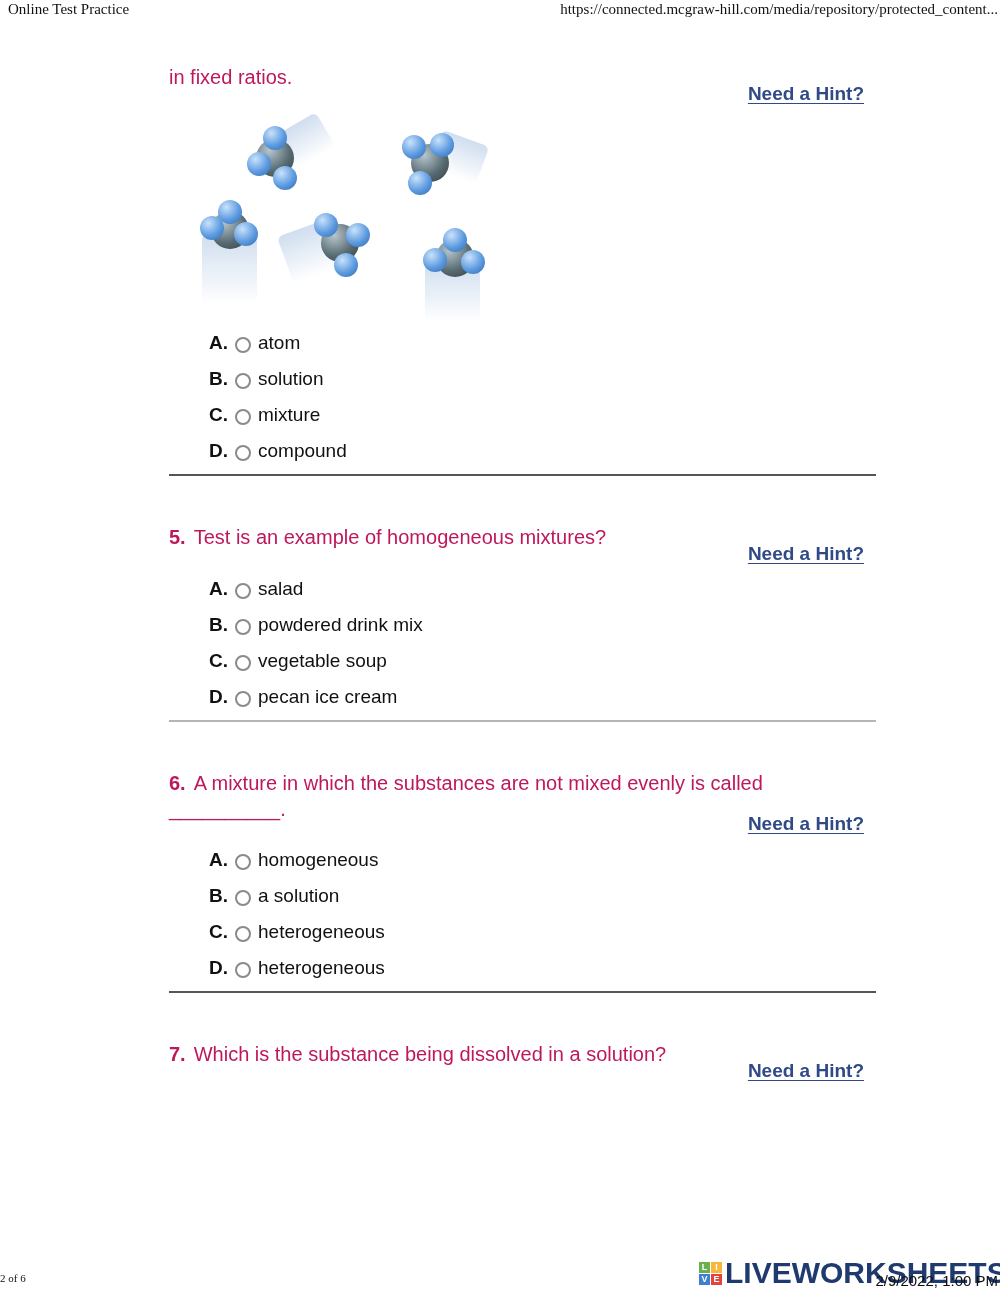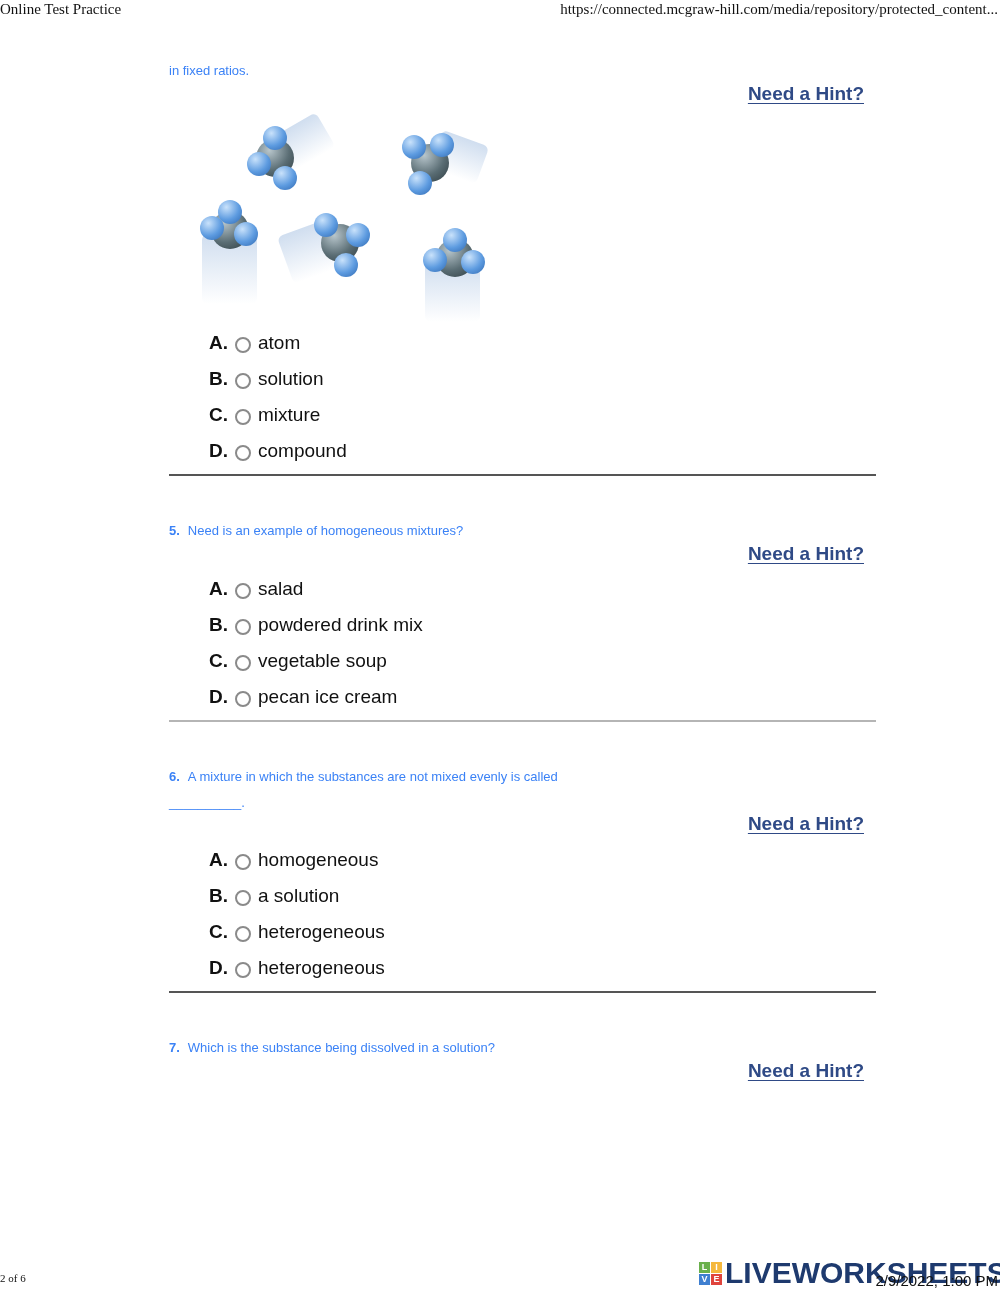--- a/index.html
+++ b/index.html
@@ -1,24 +1,24 @@
 <!DOCTYPE html>
 <html><head>
   <meta charset="utf-8">
   <style>
     * { box-sizing: border-box; margin: 0; padding: 0; }
     html, body { width: 1000px; height: 1291px; background: #ffffff; overflow: hidden; }
     body { position: relative; font-family: "Liberation Sans", sans-serif; color: #111; }
 
-    .print-header-left { position: absolute; left: 0; top: 1px; font-family: "Liberation Serif", serif; font-size: 15px; color: #111; }
+    .print-header-left { position: absolute; left: 8px; top: 1px; font-family: "Liberation Serif", serif; font-size: 15px; color: #111; }
     .print-header-right { position: absolute; right: 2px; top: 1px; font-family: "Liberation Serif", serif; font-size: 15px; color: #111; }
 
     .content { position: absolute; left: 169px; top: 0; width: 707px; }
 
-    .text-line { position: absolute; font-size: 13px; line-height: 22px; color: #3b82f6; white-space: nowrap; }
+    .text-line { position: absolute; font-size: 20px; line-height: 22px; color: #be185d; white-space: nowrap; margin-top: 6px; }
     .hint { position: absolute; right: 12px; font-size: 19px; font-weight: bold; color: #2f4a86; text-decoration: underline; text-underline-offset: 3px; cursor: pointer; white-space: nowrap; }
 
     .qnum { font-weight: bold; margin-right: 8px; }
 
     .option { position: absolute; left: 40px; font-size: 19px; line-height: 22px; display: flex; align-items: center; white-space: nowrap; cursor: pointer; }
     .option .letter { font-weight: bold; width: 26px; }
     .option .radio { width: 16px; height: 16px; border: 2px solid #8a8a8a; border-radius: 50%; margin-right: 7px; margin-top: 3px; background: #fff; }
 
     .divider { position: absolute; left: 0; width: 707px; height: 2px; }
     .divider.dark { background: #555; }
@@ -104,21 +104,21 @@
   </div>
   <div class="option" style="top:440px;">
     <span class="letter">D.</span>
     <span class="radio"></span>
     <span>compound</span>
   </div>
 
   <div class="divider dark" style="top:474px;"></div>
 
   <div class="text-line" style="left:0; top:520px;">
-    <span class="qnum">5.</span><span>Need is an example of homogeneous mixtures?</span>
+    <span class="qnum">5.</span><span>Test is an example of homogeneous mixtures?</span>
   </div>
   <a class="hint" style="top:543px;">Need a Hint?</a>
 
   <div class="option" style="top:578px;">
     <span class="letter">A.</span>
     <span class="radio"></span>
     <span>salad</span>
   </div>
   <div class="option" style="top:614px;">
     <span class="letter">B.</span>

